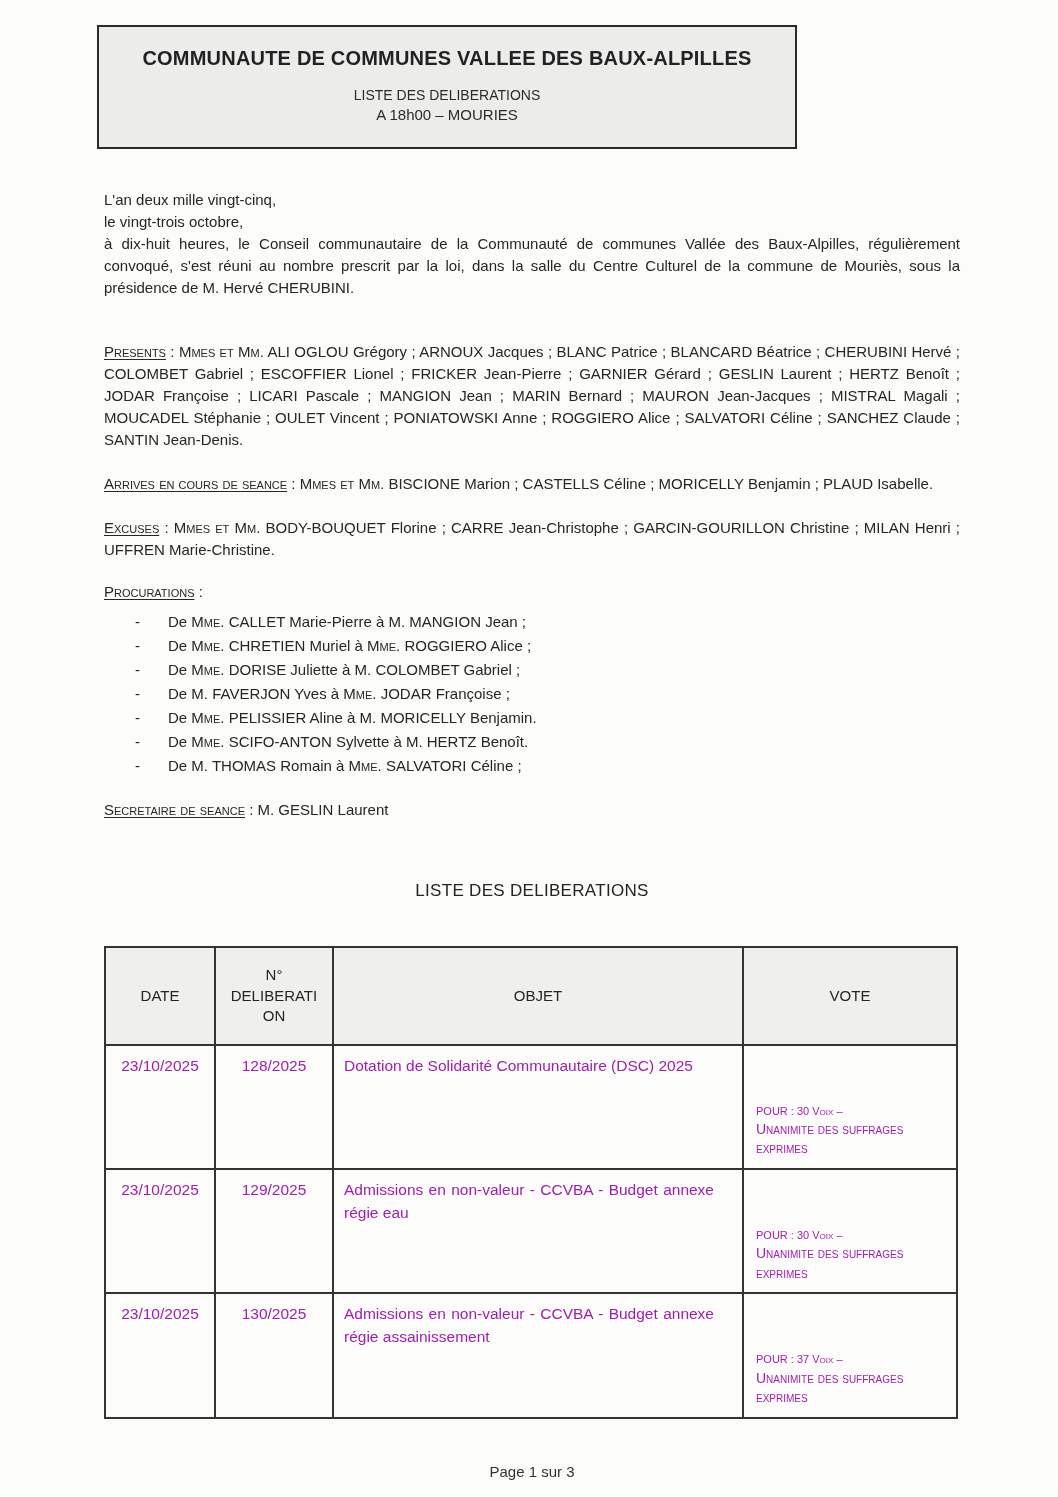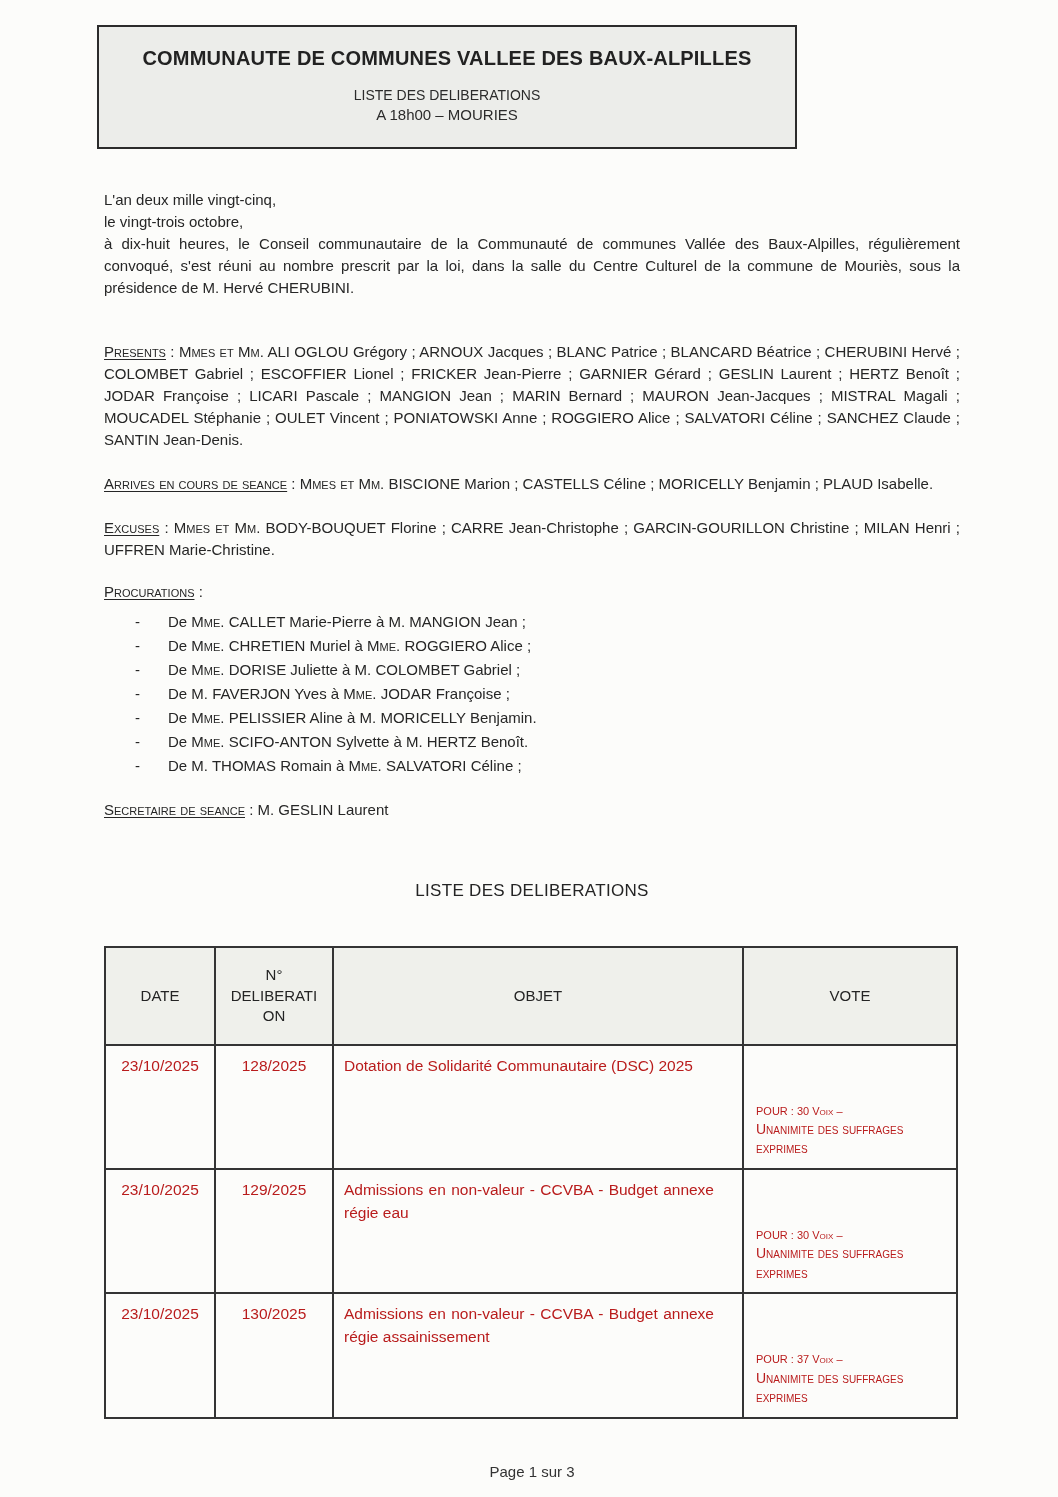--- a/index.html
+++ b/index.html
@@ -88,21 +88,21 @@
     height:98px;
     padding:4px 6px;
     color:#242424;
   }
   .th-num { white-space:pre-line; line-height:1.35; }
   .delib td {
     background:#fcfcfa;
     vertical-align:top;
     font-size:15.5px;
     padding:9px 10px;
-    color:#b91c1c;
+    color:#a21caf;
   }
   tr.row-a { height:84px; }
   tr.row-b { height:89px; }
   tr.row-note { height:38px; }
   tr.row-c { height:86px; }
   td.c-date, td.c-num { text-align:center; }
   td.c-objet { text-align:justify; padding-right:28px; line-height:1.45; }
   td.c-vote  { padding-left:12px; }
   .vote-main   { font-size:11px;margin-top:48px; }
   .vote-detail { font-variant:small-caps; font-size:14px; line-height:1.4; margin-top:1px; width:176px; }

